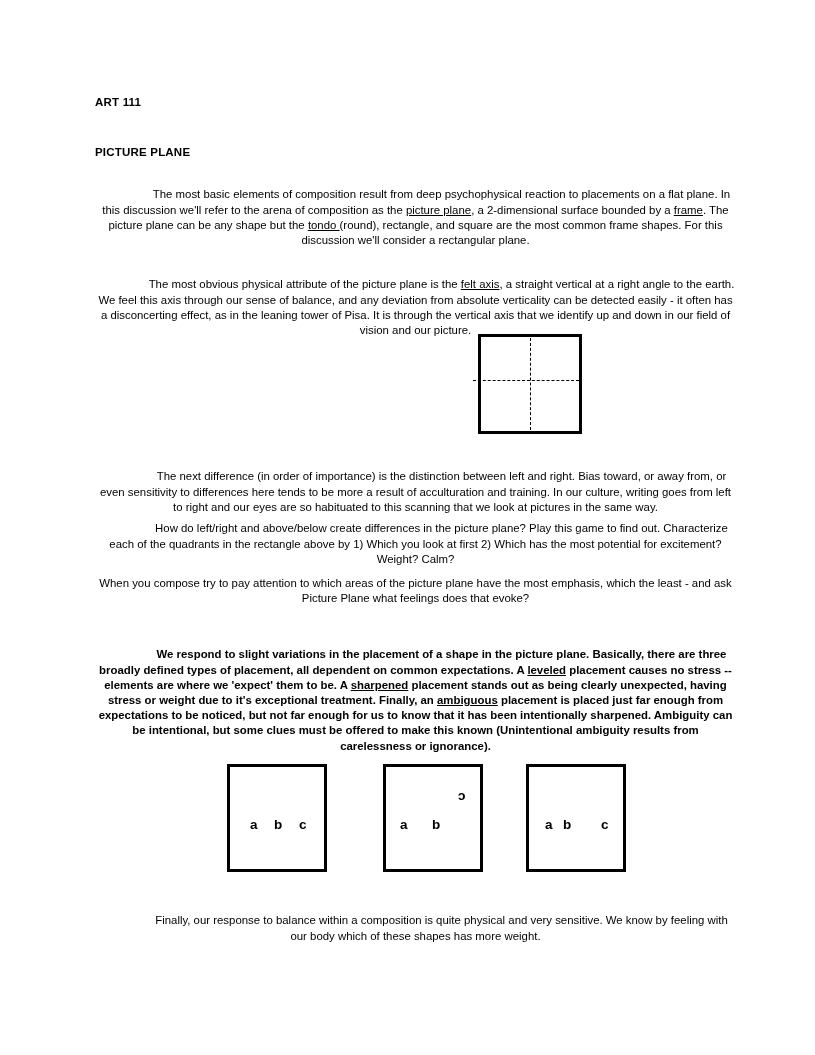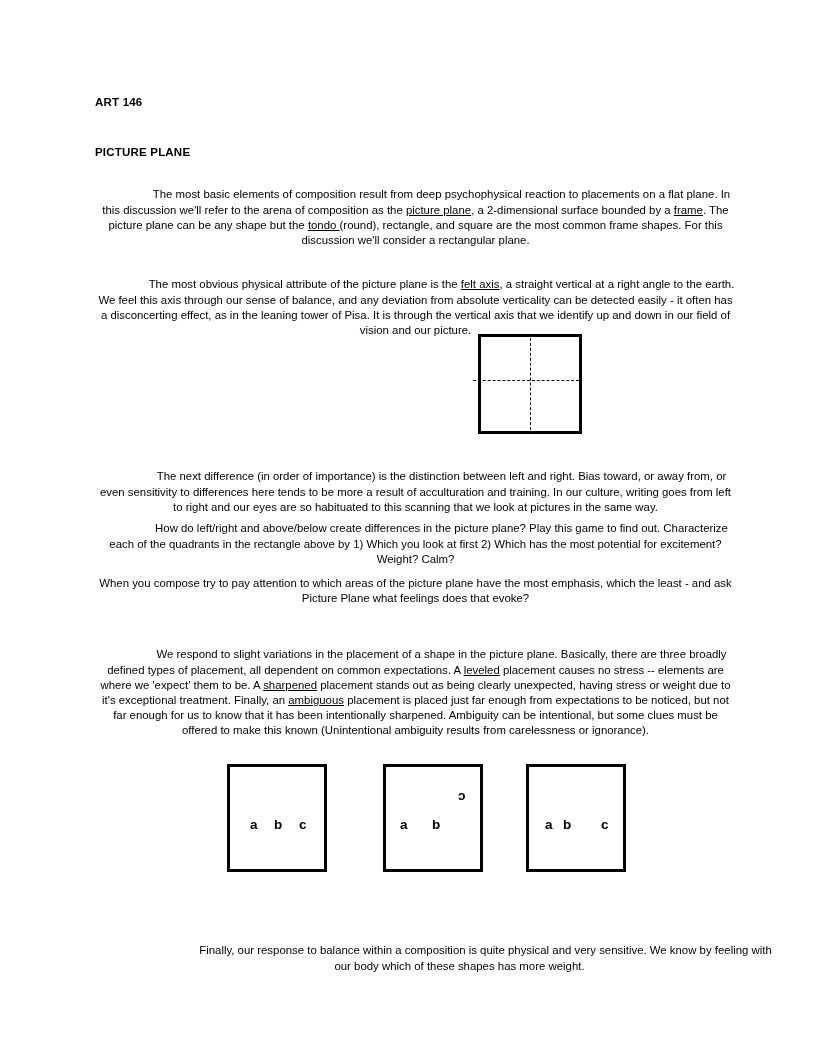--- a/index.html
+++ b/index.html
@@ -57,22 +57,22 @@
     width: 52px;
   }
   .u { text-decoration: underline; }
 
   
   #para-1 { top: 176px; }
   #para-2 { top: 266px; }
   #para-3 { top: 458px; }
   #para-4 { top: 510px; }
   #para-5 { top: 562px; margin-top: 14px; }
-  #para-6 { top: 636px; }
-  #para-7 { top: 932px; margin-left: 44px; }
+  #para-6 { top: 636px; font-weight: bold; }
+  #para-7 { top: 902px; }
 
   
   #figure-quadrant {
     position: absolute;
     left: 383px;
     top: 334px;
     width: 104px;
     height: 100px;
   }
   #figure-quadrant .frame {
@@ -141,21 +141,21 @@
   #g3a { left: 16px; top: 51px; }
   #g3b { left: 34px; top: 51px; }
   #g3c { left: 72px; top: 51px; }
 </style>
 </head>
 <body>
 
 <div id="page">
   <div class="doc-body">
 
-    <div class="course-heading">ART 146</div>
+    <div class="course-heading">ART 111</div>
 
     <div class="doc-title">PICTURE PLANE</div>
 
     <p class="para" id="para-1">
       <span class="indent"></span><span>The most basic elements of composition result from deep psychophysical reaction to placements on a flat plane.  In this discussion we'll refer to the arena of composition as the </span><span class="u">picture plane</span><span>, a 2-dimensional surface bounded by a </span><span class="u">frame</span><span>.  The picture plane can be any shape but the </span><span class="u">tondo </span><span>(round), rectangle, and square are the most common frame shapes.  For this discussion we'll consider a rectangular plane.</span>
     </p>
 
     <p class="para" id="para-2">
       <span class="indent"></span><span>The most obvious physical attribute of the picture plane is the </span><span class="u">felt axis</span><span>, a straight vertical at a right angle to the earth.  We feel this axis through our sense of balance, and any deviation from absolute verticality can be detected easily - it often has a disconcerting effect, as in the leaning tower of Pisa.  It is through the vertical axis that we identify up and down in our field of vision and our picture.</span>
     </p>

